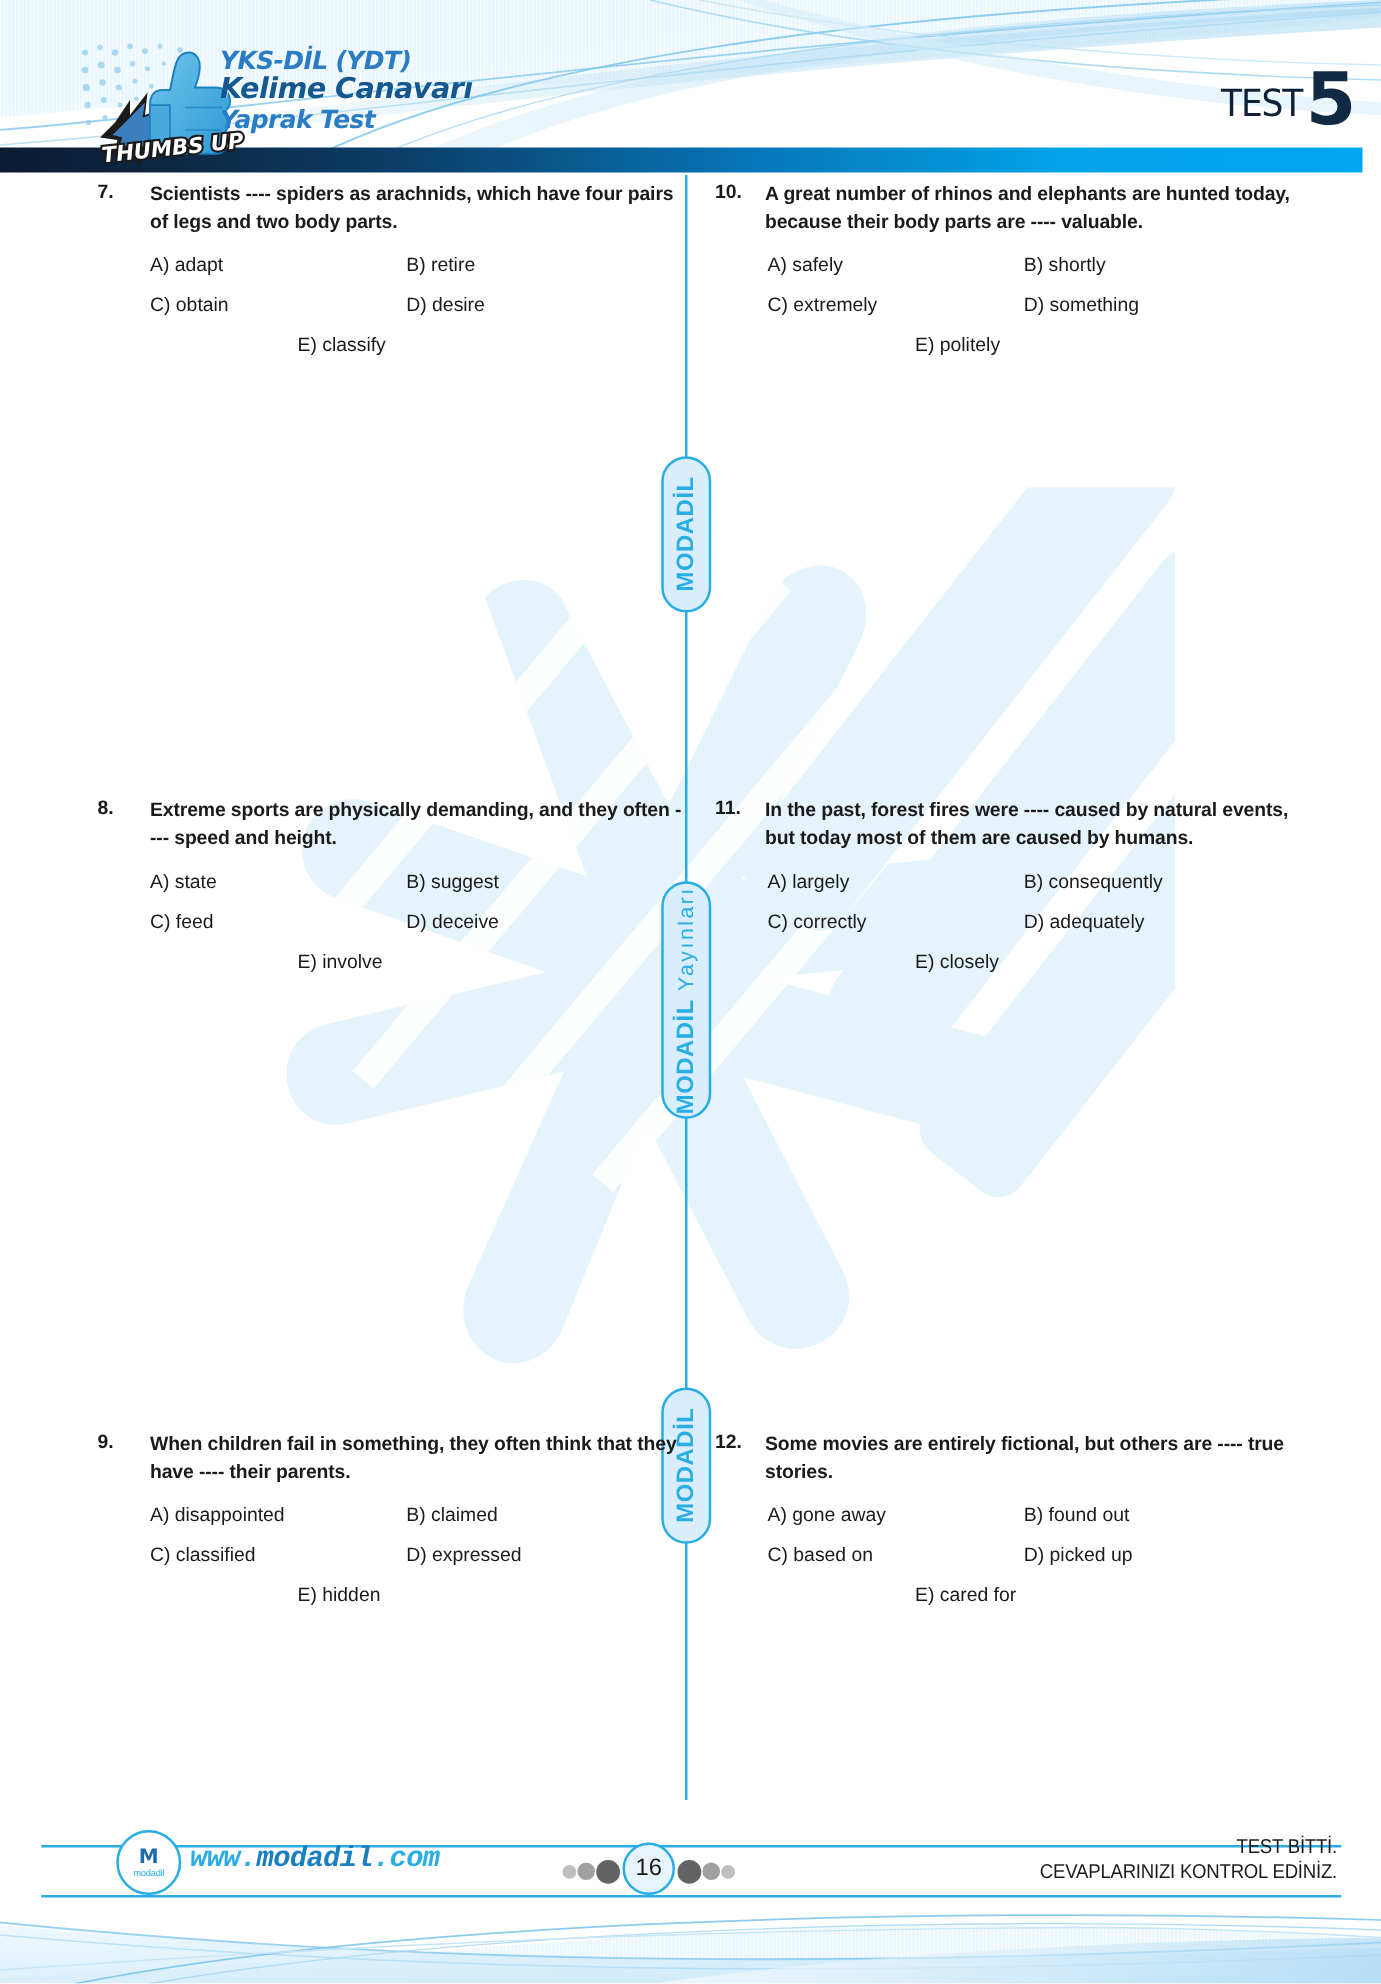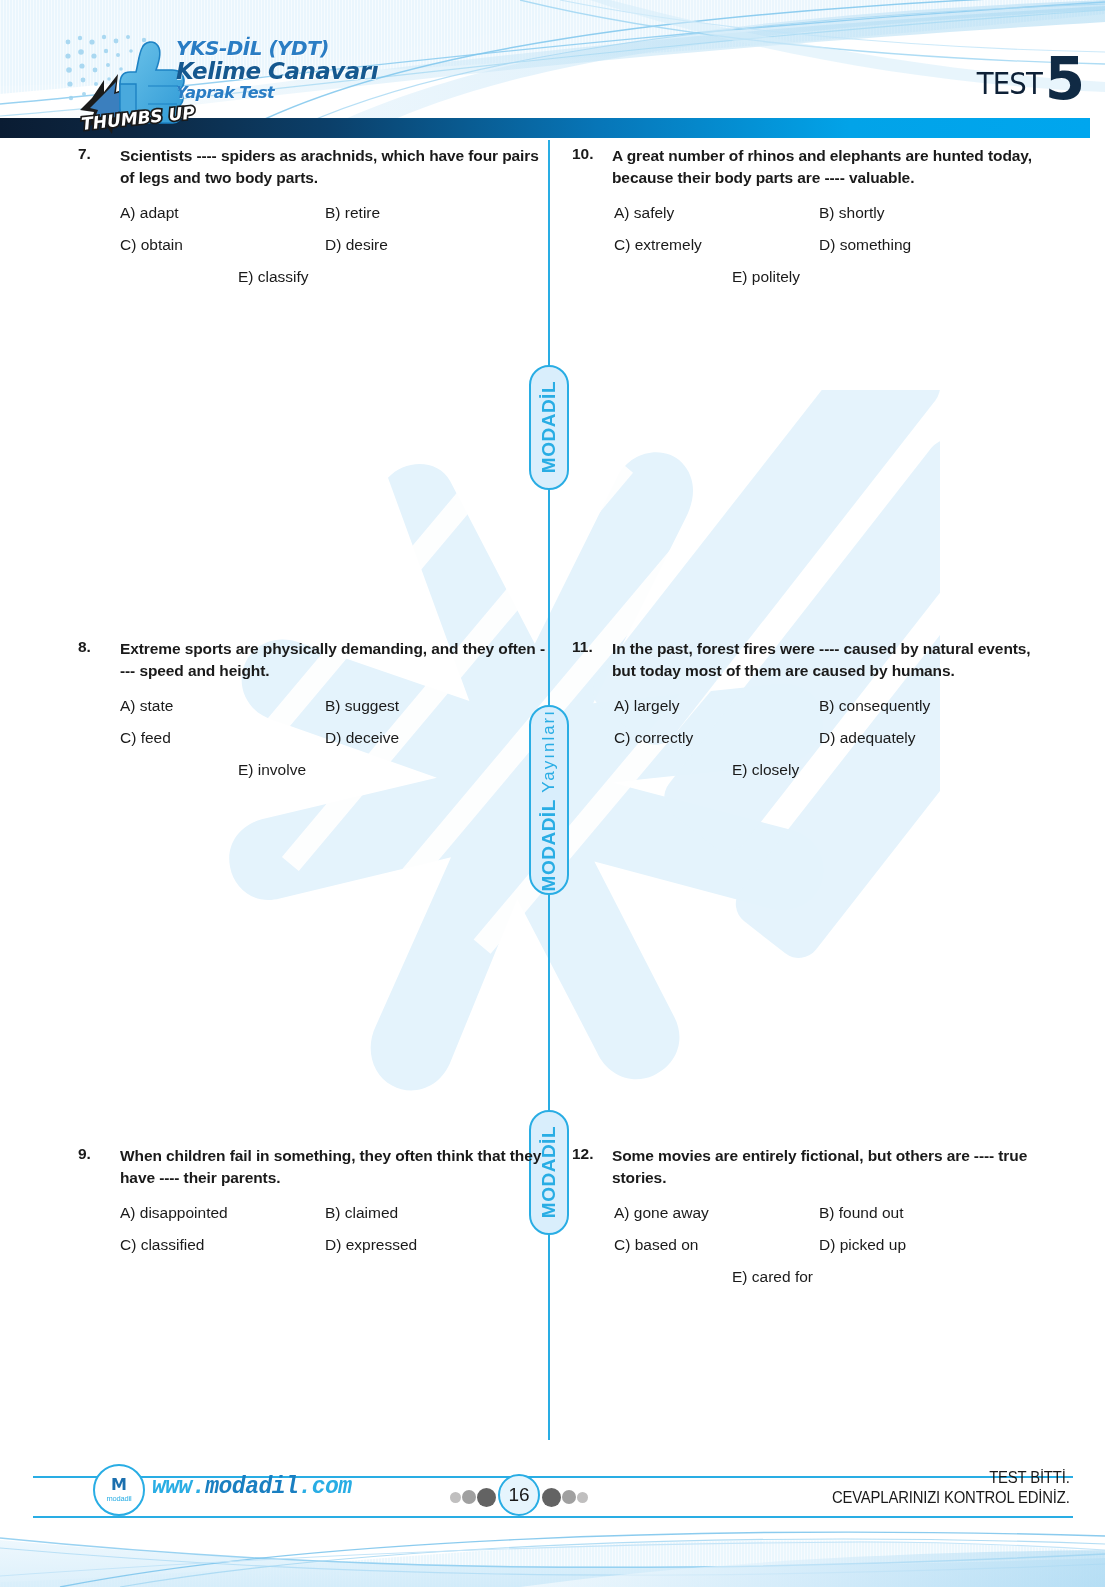--- a/index.html
+++ b/index.html
@@ -59,21 +59,21 @@
     font-family: "DejaVu Sans", sans-serif;
     font-weight: bold;
     font-style: italic;
     color: #1668b0;
     letter-spacing: -0.5px;
     white-space: nowrap;
     text-shadow: 0.5px 0.5px 0 rgba(255,255,255,.7);
   }
   .brand-line.l1 { font-size: 20px; color:#2a7dc4; padding-bottom:2px;}
   .brand-line.l2 { font-size: 23px; color:#15588f; padding-bottom:2px;}
-  .brand-line.l3 { font-size: 16px; color:#2a7dc4; }
+  .brand-line.l3 { font-size: 20px; color:#2a7dc4; }
 
   
   .test-label {
     position: absolute;
     right: 22px; top: 56px;
     z-index: 8;
     display: flex;
     align-items: flex-end;
     color: #0d2036;
   }
@@ -496,20 +496,23 @@
         </div>
         <div class="options">
           <div class="opt-row">
             <div class="opt a">A) disappointed</div>
             <div class="opt b">B) claimed</div>
           </div>
           <div class="opt-row">
             <div class="opt c">C) classified</div>
             <div class="opt d">D) expressed</div>
           </div>
+          <div class="opt-row e">
+            <div class="opt">E) hidden</div>
+          </div>
         </div>
       </div>
 
     </div>
 
     <div class="col col-right">
 
       <div class="question" style="top:5px;">
         <div class="q-head">
           <div class="q-num wide">10.</div>

